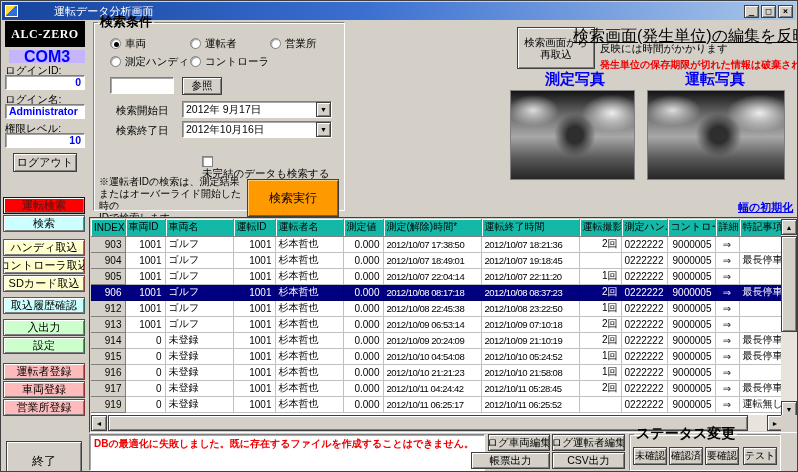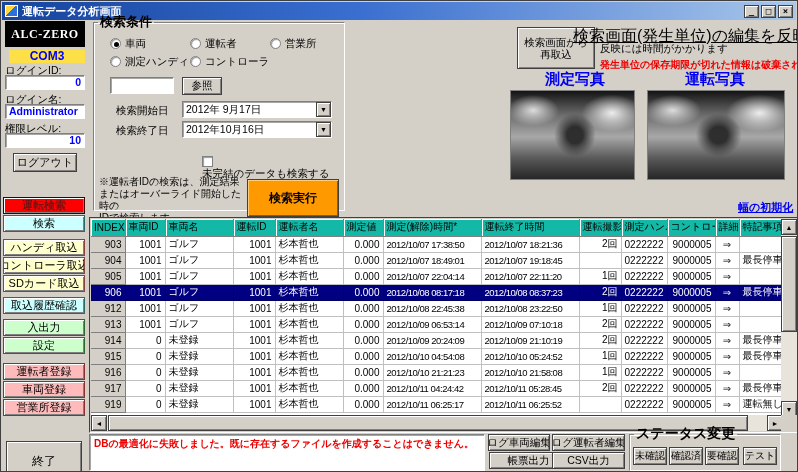--- a/index.html
+++ b/index.html
@@ -20,29 +20,29 @@
   fieldset{border:1px solid;border-color:#808080 #fff #fff #808080;
     box-shadow:1px 1px 0 #fff inset;position:absolute;margin:0;padding:0;}
   fieldset legend{color:#000000;font-weight:bold;font-size:13px;margin-left:4px;padding:0 2px;margin-top:46px;}
   .abs{position:absolute;}
   
   .titlebar{position:absolute;left:1px;top:1px;width:794px;height:18px;
     background:linear-gradient(90deg,#16449e 0%,#3a6fd0 45%,#a9c7ea 100%);
     display:flex;align-items:center;padding:0 3px;}
   .appicon{width:13px;height:12px;background:linear-gradient(135deg,#ffd744 0 45%,#2e6fe0 45%);
     border:1px solid #fff;margin-right:4px;}
-  .wtitle{color:#fff;font-weight:bold;font-size:11px;flex:1;white-space:nowrap;overflow:hidden;}
+  .wtitle{color:#fff;font-weight:normal;font-size:11px;flex:1;white-space:nowrap;overflow:hidden;margin-left:32px;}
   .winbtn{width:15px;height:13px;margin-left:2px;font-size:9px;font-weight:bold;
     line-height:10px;font-family:"DejaVu Sans Mono",monospace;}
   
   .logo{left:4px;top:20px;width:80px;height:26px;background:#000;color:#fff;
     display:flex;align-items:center;justify-content:center;
     font-family:"Liberation Serif",serif;font-weight:bold;font-size:12px;letter-spacing:.5px;}
-  .comport{left:8px;top:49px;width:76px;height:13px;background:#fde047;text-align:center;
-    color:#0000ff;font-weight:bold;font-size:12px;line-height:13px;}
+  .comport{left:8px;top:49px;width:76px;height:13px;background:#c4b5fd;text-align:center;
+    color:#0000ff;font-weight:bold;font-size:16px;line-height:13px;}
   .sb-label{left:4px;font-size:10.5px;}
   .sb-field{left:4px;width:80px;height:15px;font-size:10.5px;font-weight:bold;color:#0000ff;
     padding:0 3px;line-height:13px;white-space:nowrap;overflow:hidden;}
   .tr{text-align:right;} .tl{text-align:left;}
   .sbtn{left:2px;width:82px;height:17px;font-size:11px;}
   .b-red{background:#ff0000;color:#7a1010;font-weight:bold;border-color:#400000;}
   .b-cyan{background:#ccffff;border-color:#336666;}
   .b-yellow{background:#ffffcc;border-color:#884444;}
   .b-green{background:#ccffcc;border-color:#336633;}
   .b-pink{background:#ffbbbb;border-color:#883333;}
@@ -53,21 +53,21 @@
   .radio.checked::after{content:"";position:absolute;left:3px;top:3px;width:5px;height:5px;
     border-radius:50%;background:#000;}
   .rlabel{font-size:10.5px;white-space:nowrap;}
   .checkbox{width:11px;height:11px;background:#fff;border:1px solid #808080;
     box-shadow:inset 1px 1px 1px rgba(0,0,0,.4);display:inline-block;vertical-align:-2px;margin-right:4px;}
   .combo{display:flex;height:17px;}
   .combo .val{flex:1;padding:1px 3px;font-size:10.5px;white-space:nowrap;overflow:hidden;}
   .combo .dd{width:15px;display:flex;align-items:center;justify-content:center;font-size:7px;}
   .exec{background:#ff9900;border:1px solid #404040;
     box-shadow:inset 1px 1px 0 #ffcc77, inset -1px -1px 0 #a05500;
-    font-weight:bold;font-size:12px;}
+    font-weight:normal;font-size:12px;}
   .note{font-size:10px;line-height:12px;white-space:pre-line;}
   
   .photolbl{font-size:15px;font-weight:bold;color:#0000ee;text-align:center;}
   .photo{border:1px solid #808080;
     background:
       radial-gradient(ellipse 26% 38% at 52% 50%, rgba(40,40,40,.95) 25%, rgba(40,40,40,0) 65%),
       radial-gradient(ellipse 30% 25% at 18% 22%, rgba(235,235,235,.9), rgba(235,235,235,0) 70%),
       radial-gradient(ellipse 35% 30% at 82% 25%, rgba(245,245,245,.95), rgba(245,245,245,0) 70%),
       linear-gradient(180deg,#141414 0%,#6e6e6e 28%,#a8a8a8 52%,#5a5a5a 76%,#262626 100%);}
   .link{color:#0000ee;text-decoration:underline;font-size:11px;font-weight:bold;white-space:nowrap;}
@@ -393,21 +393,21 @@
       <div class="thumb" style="left:17px;top:0;width:640px;height:16px;"></div>
       <div class="scrbtn raised btn" style="right:0;top:0;">►</div>
     </div>
     <div class="corner"></div>
   </div>
 
   <div class="abs sunken msgbox">DBの最適化に失敗しました。既に存在するファイルを作成することはできません。</div>
 
   <div class="abs raised btn fbtn" style="left:487px;top:433px;width:62px;">ログ車両編集</div>
   <div class="abs raised btn fbtn" style="left:551px;top:433px;width:73px;">ログ運転者編集</div>
-  <div class="abs raised btn fbtn" style="left:488px;top:451px;width:79px;">帳票出力</div>
+  <div class="abs raised btn fbtn" style="left:470px;top:451px;width:79px;">帳票出力</div>
   <div class="abs raised btn fbtn" style="left:551px;top:451px;width:73px;">CSV出力</div>
 
   <fieldset style="left:628px;top:424px;width:152px;height:46px;">
     <legend style="font-size:14px;">ステータス変更</legend>
     <div class="abs raised btn" style="left:3px;top:4px;width:34px;height:18px;font-size:10px;">未確認</div>
     <div class="abs raised btn" style="left:39px;top:4px;width:34px;height:18px;font-size:10px;">確認済</div>
     <div class="abs raised btn" style="left:75px;top:4px;width:34px;height:18px;font-size:10px;">要確認</div>
     <div class="abs raised btn" style="left:113px;top:4px;width:34px;height:18px;font-size:10px;">テスト</div>
   </fieldset>
 

